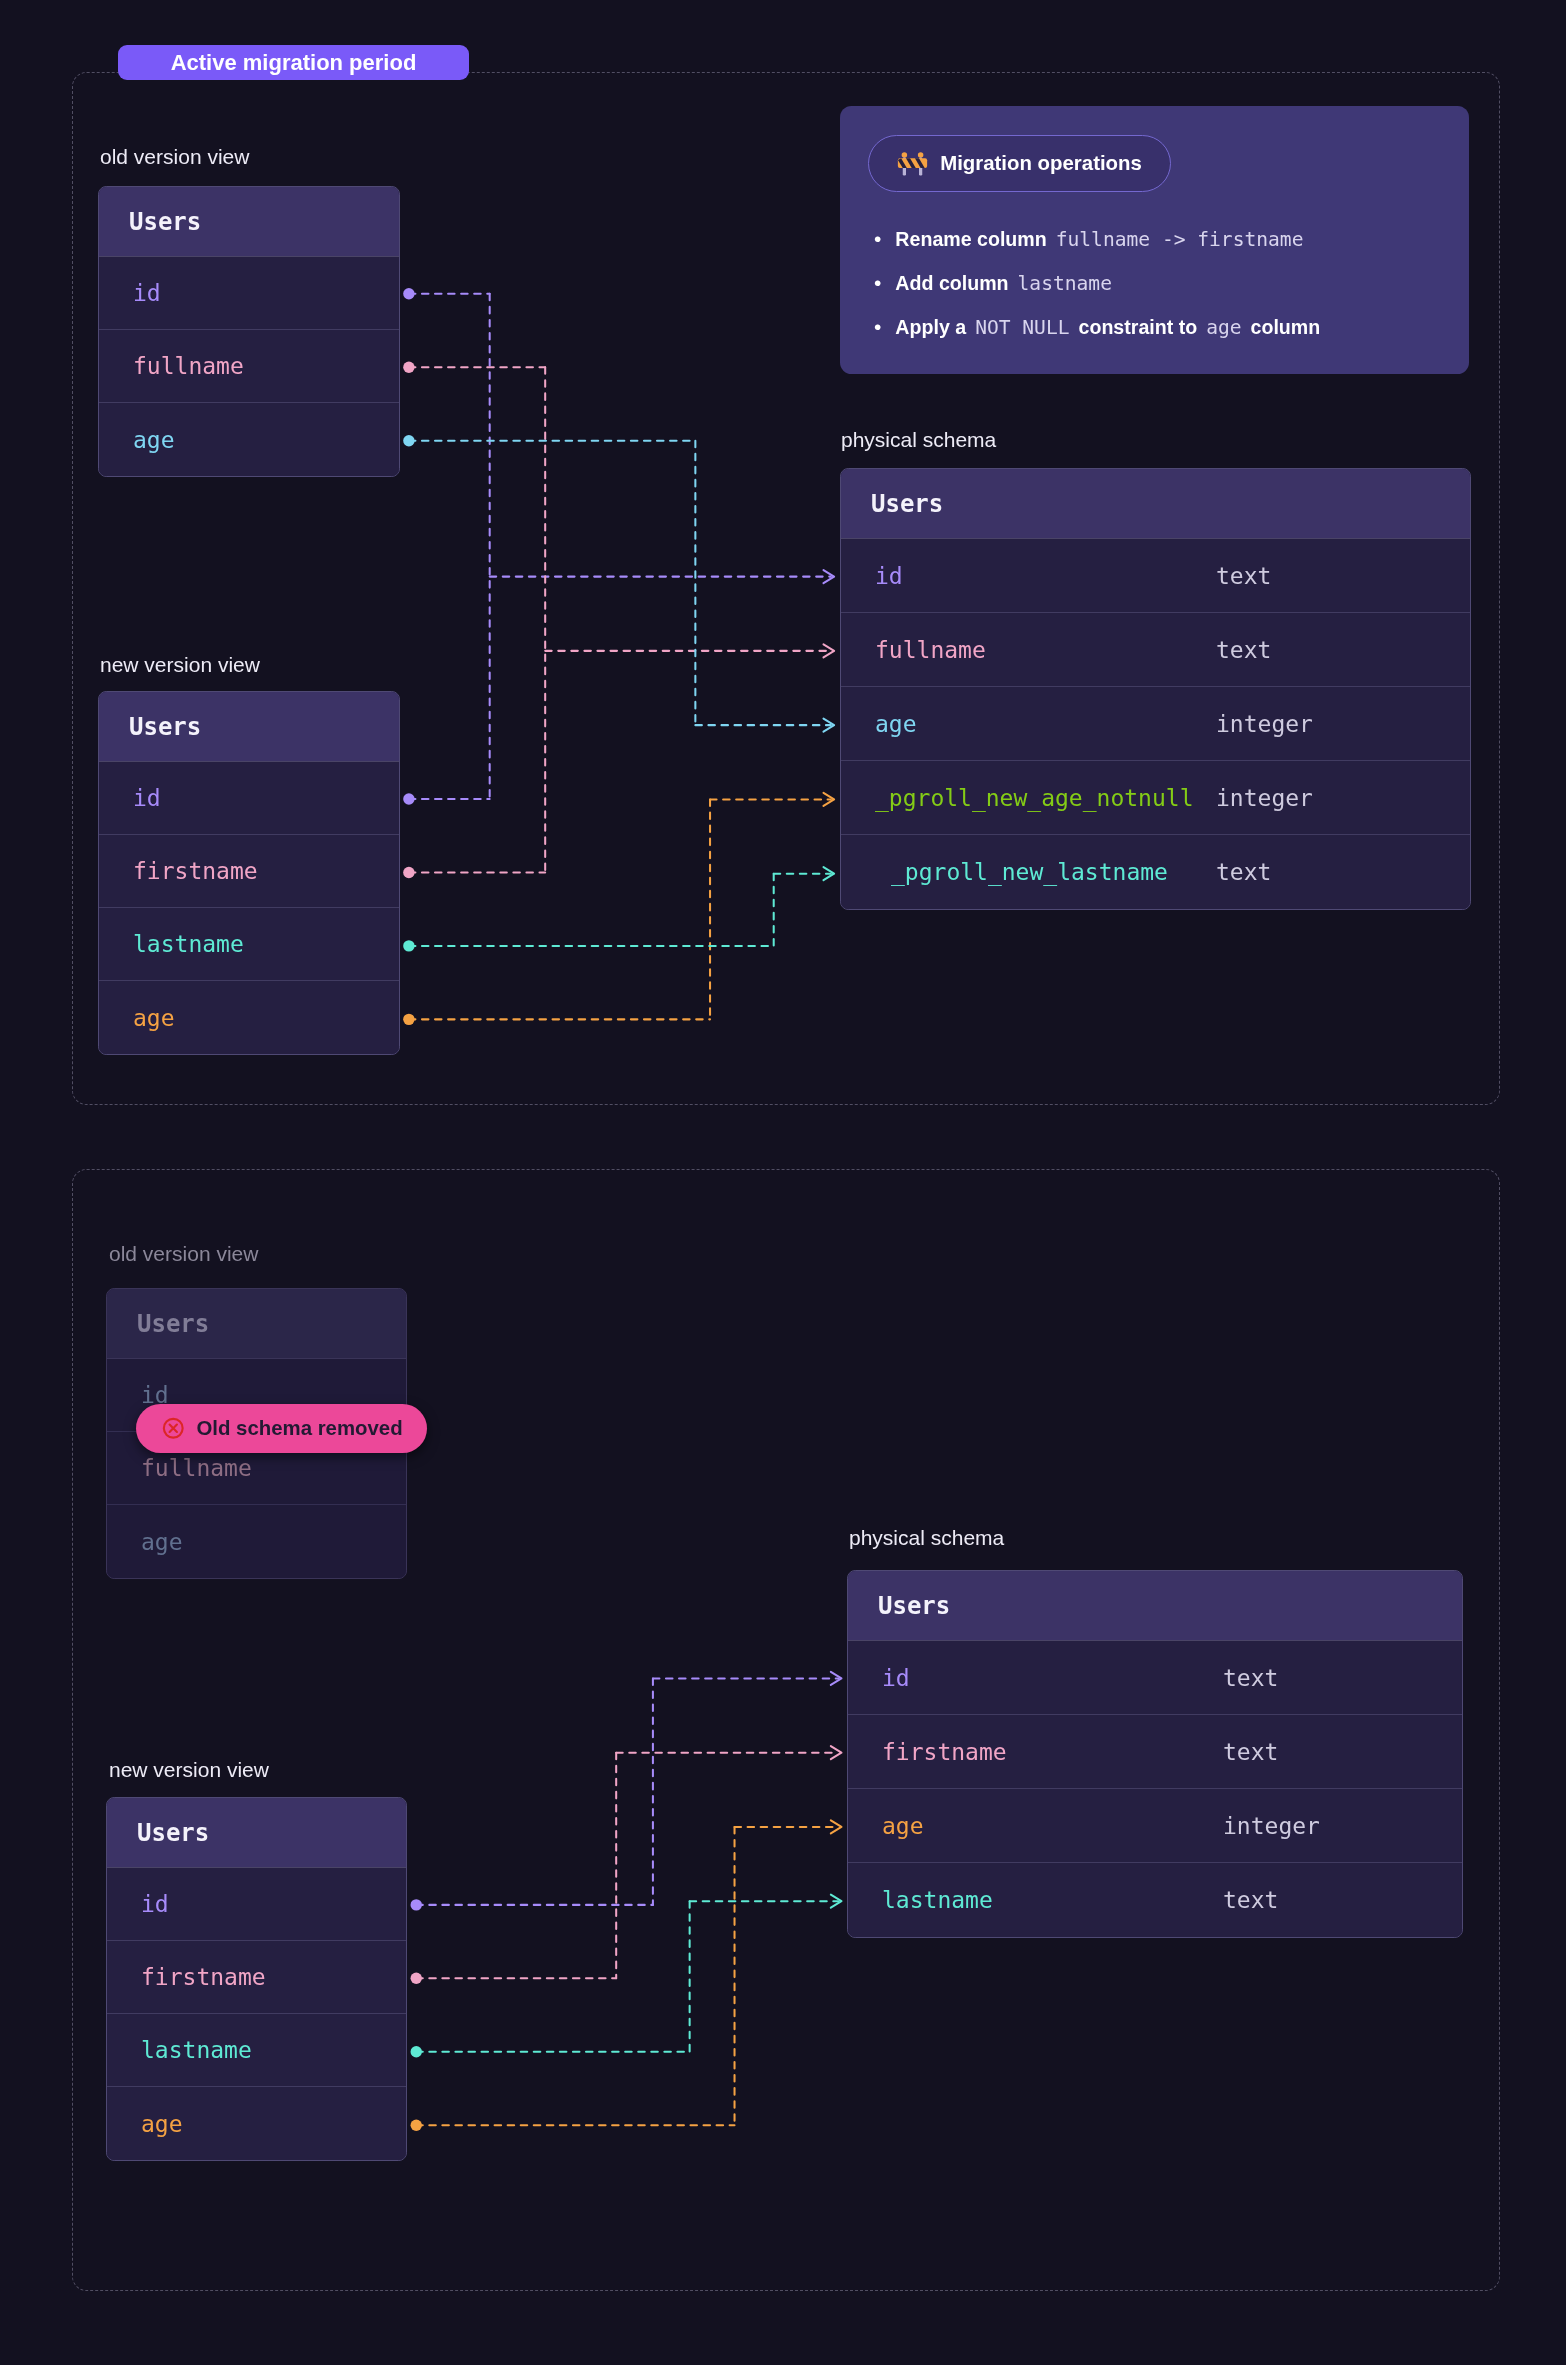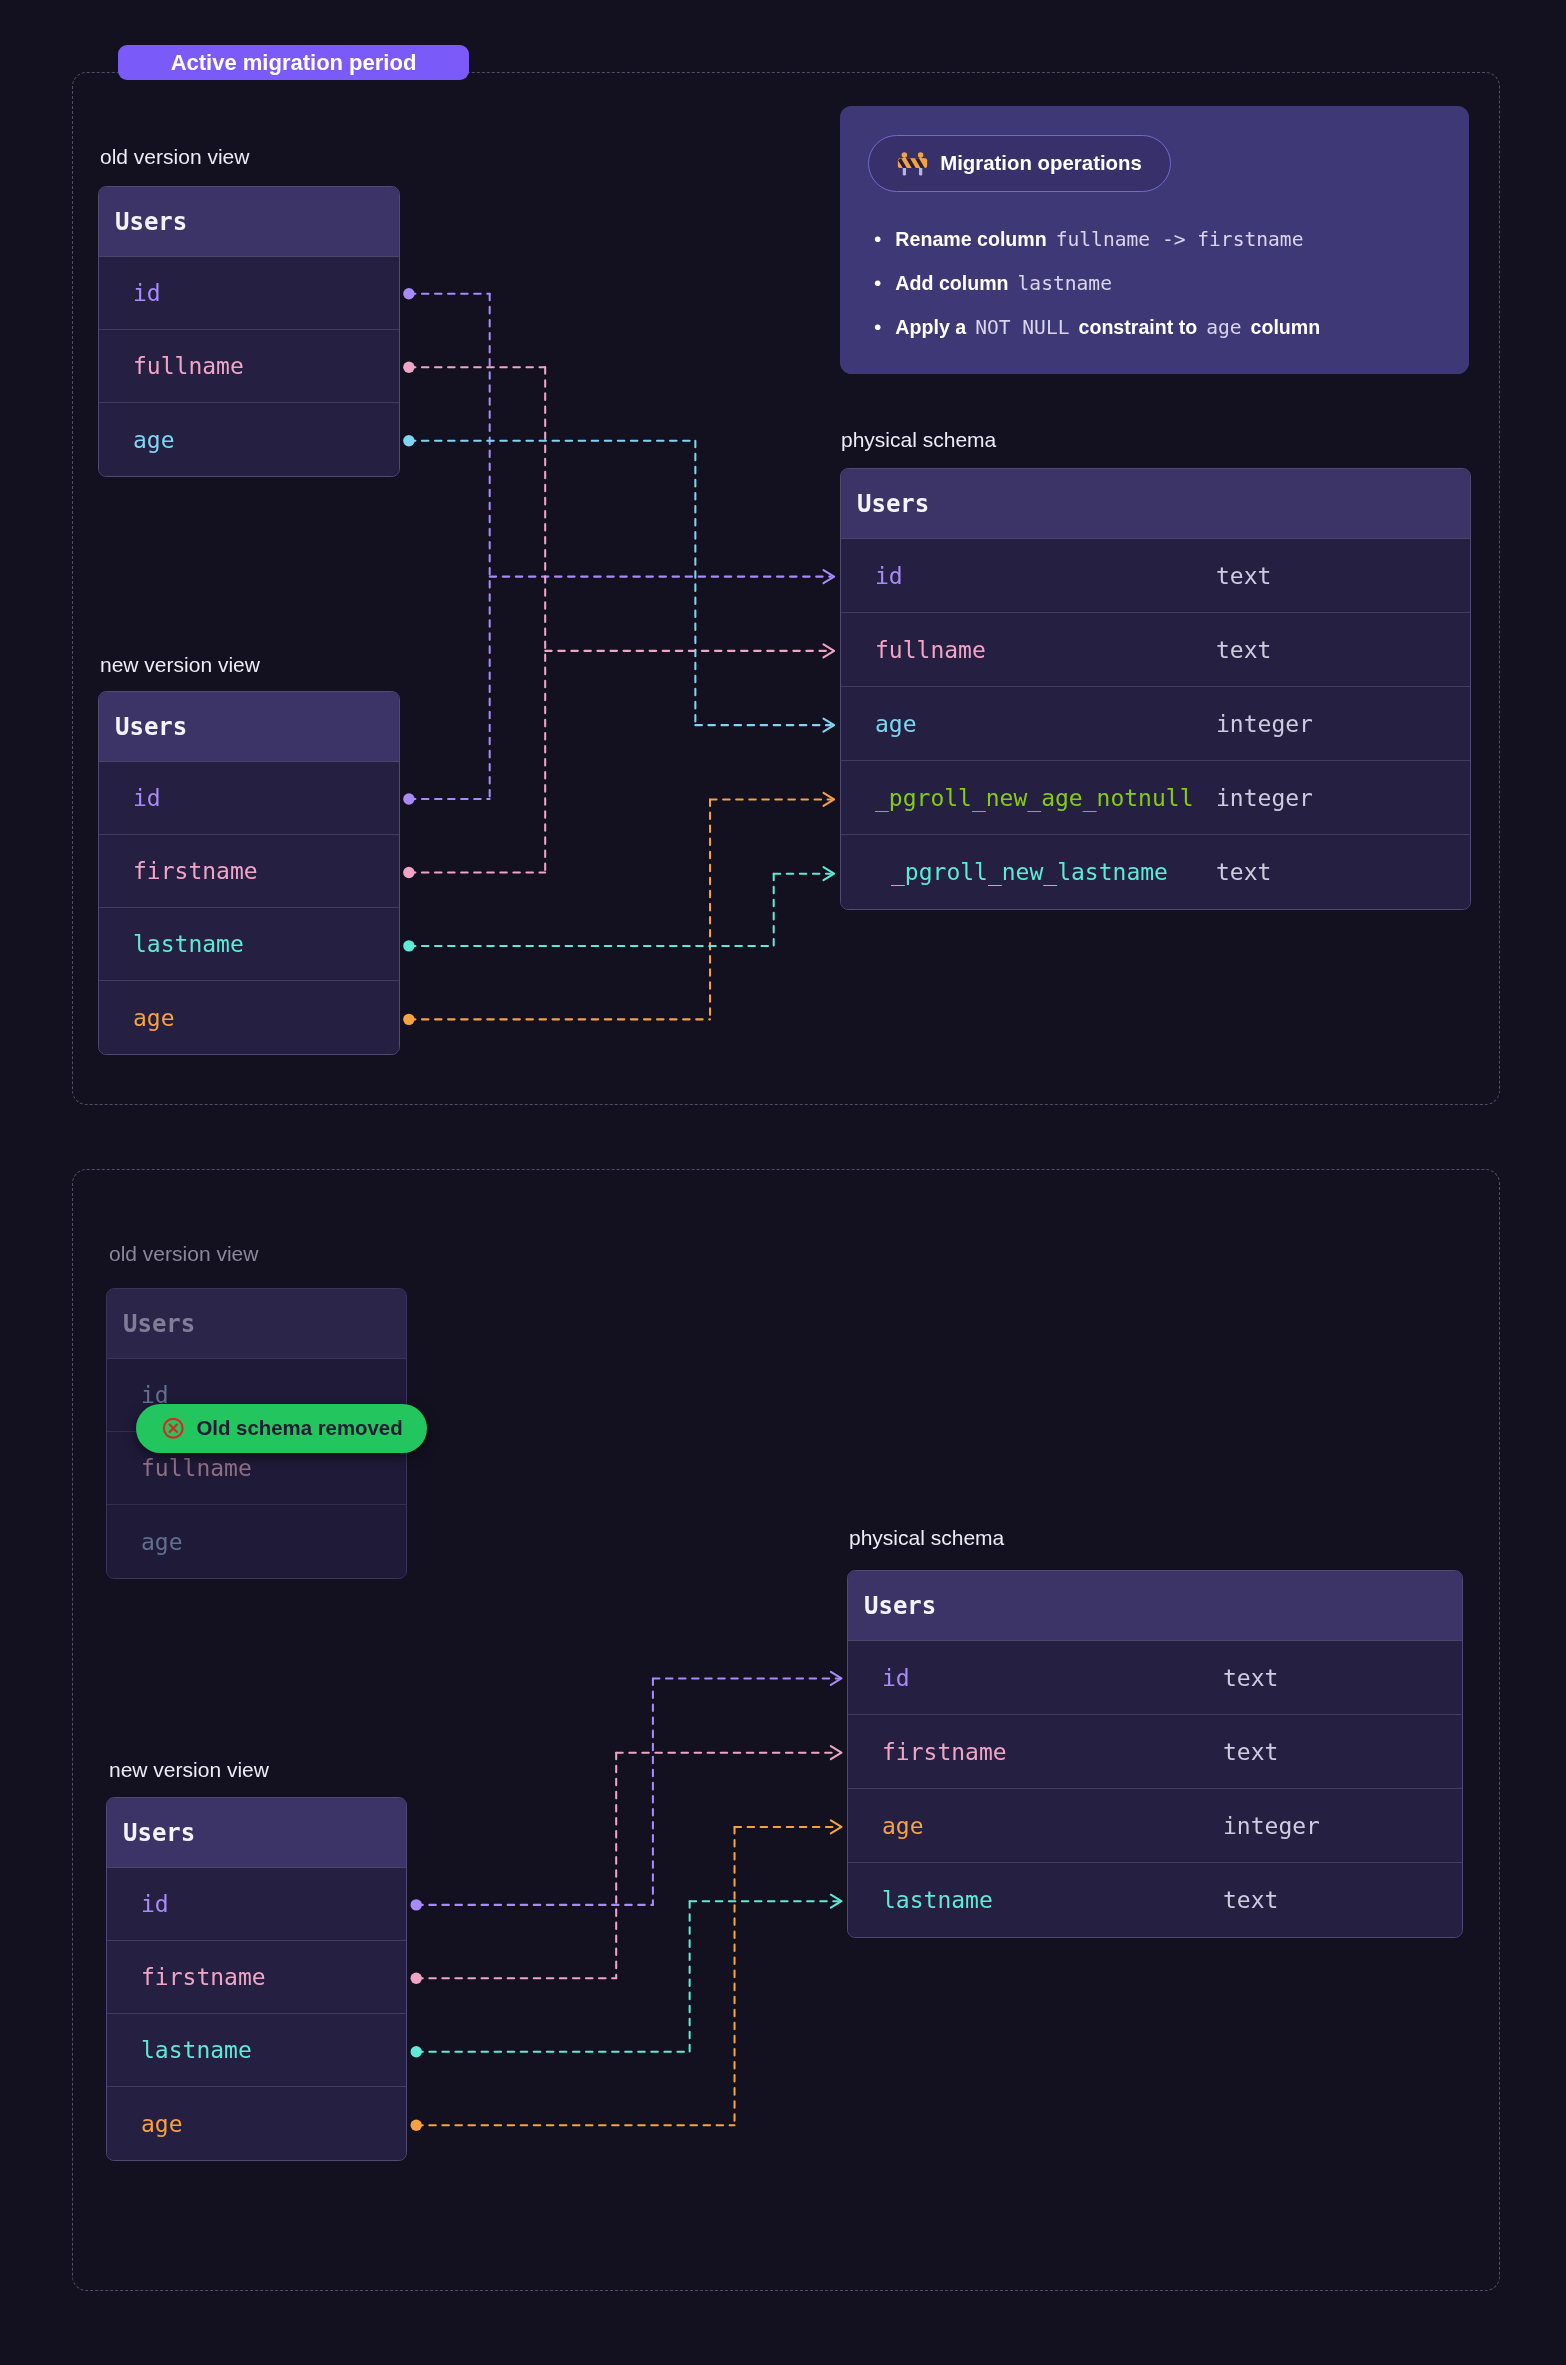--- a/index.html
+++ b/index.html
@@ -11,21 +11,21 @@
   .badge{position:absolute;background:#7a5af8;color:#ffffff;font-weight:bold;font-size:22px;
          display:flex;align-items:center;justify-content:center;border-radius:9px;z-index:2;}
 
   .sec-label{position:absolute;font-size:21px;color:#edebf6;z-index:2;}
   .sec-label.dim{color:#8b8799;}
 
   .dbtable{position:absolute;border-radius:8.2px;overflow:hidden;z-index:2;
            border:0.8px solid #4f4974;background:#251f41;}
   .dbtable-header{height:70px;background:#3c3366;color:#f4f2fb;border-bottom:0.8px solid #4a4466;
                   font-family:"DejaVu Sans Mono",monospace;font-weight:bold;font-size:24px;
-                  display:flex;align-items:center;padding-left:16px;box-sizing:border-box;}
+                  display:flex;align-items:center;padding-left:30px;box-sizing:border-box;}
   .dbtable-row{height:73px;background:#251f41;border-bottom:0.8px solid #413b61;position:relative;
                font-family:"DejaVu Sans Mono",monospace;font-size:23px;
                display:flex;align-items:center;padding-left:34px;box-sizing:border-box;}
   .dbtable-row:last-child{border-bottom:none;}
   .phys .dbtable-row{height:74px;}
   .cell-type{position:absolute;left:375px;color:#cfcbdf;}
 
   .dbtable.dim{border-color:#3a3458;}
   .dbtable.dim .dbtable-header{background:#2b2649;color:#817d97;border-color:#3a3458;}
   .dbtable.dim .dbtable-row{background:#1f1a38;border-color:#332e52;}
@@ -36,21 +36,21 @@
             border:1.6px solid #7468cf;border-radius:28.6px;background:#38306b;
             color:#ffffff;font-weight:bold;font-size:20.4px;}
   .ops-list{position:absolute;left:34px;top:111px;right:24.5px;margin:0;padding:0;list-style:none;}
   .ops-li{color:#ffffff;font-size:19.6px;height:44px;display:flex;align-items:center;}
   .ops-li::before{content:"\2022";margin-right:14px;font-size:21px;color:#ffffff;}
   .ops-li .seg{margin-right:9px;white-space:pre;}
   .ops-li .seg.bold{font-weight:bold;}
   .ops-li .seg.code{font-family:"DejaVu Sans Mono",monospace;color:#d9d5ee;font-size:19.6px;}
 
   .removed-pill{position:absolute;height:49px;display:inline-flex;align-items:center;gap:11.4px;
-                padding:0 24.5px;background:#22c55e;border-radius:24.5px;color:#231a33;
+                padding:0 24.5px;background:#ec4899;border-radius:24.5px;color:#231a33;
                 font-weight:bold;font-size:20.4px;z-index:6;box-shadow:0 4.1px 11.4px rgba(0,0,0,0.5);}
 
   #wires{position:absolute;left:0;top:0;z-index:4;pointer-events:none;}
 </style>
 </head>
 <body>
 
 <div class="page" id="page">
 
   <div class="dashed-box" style="left:72px;top:72px;width:1426px;height:1031px;"></div>

